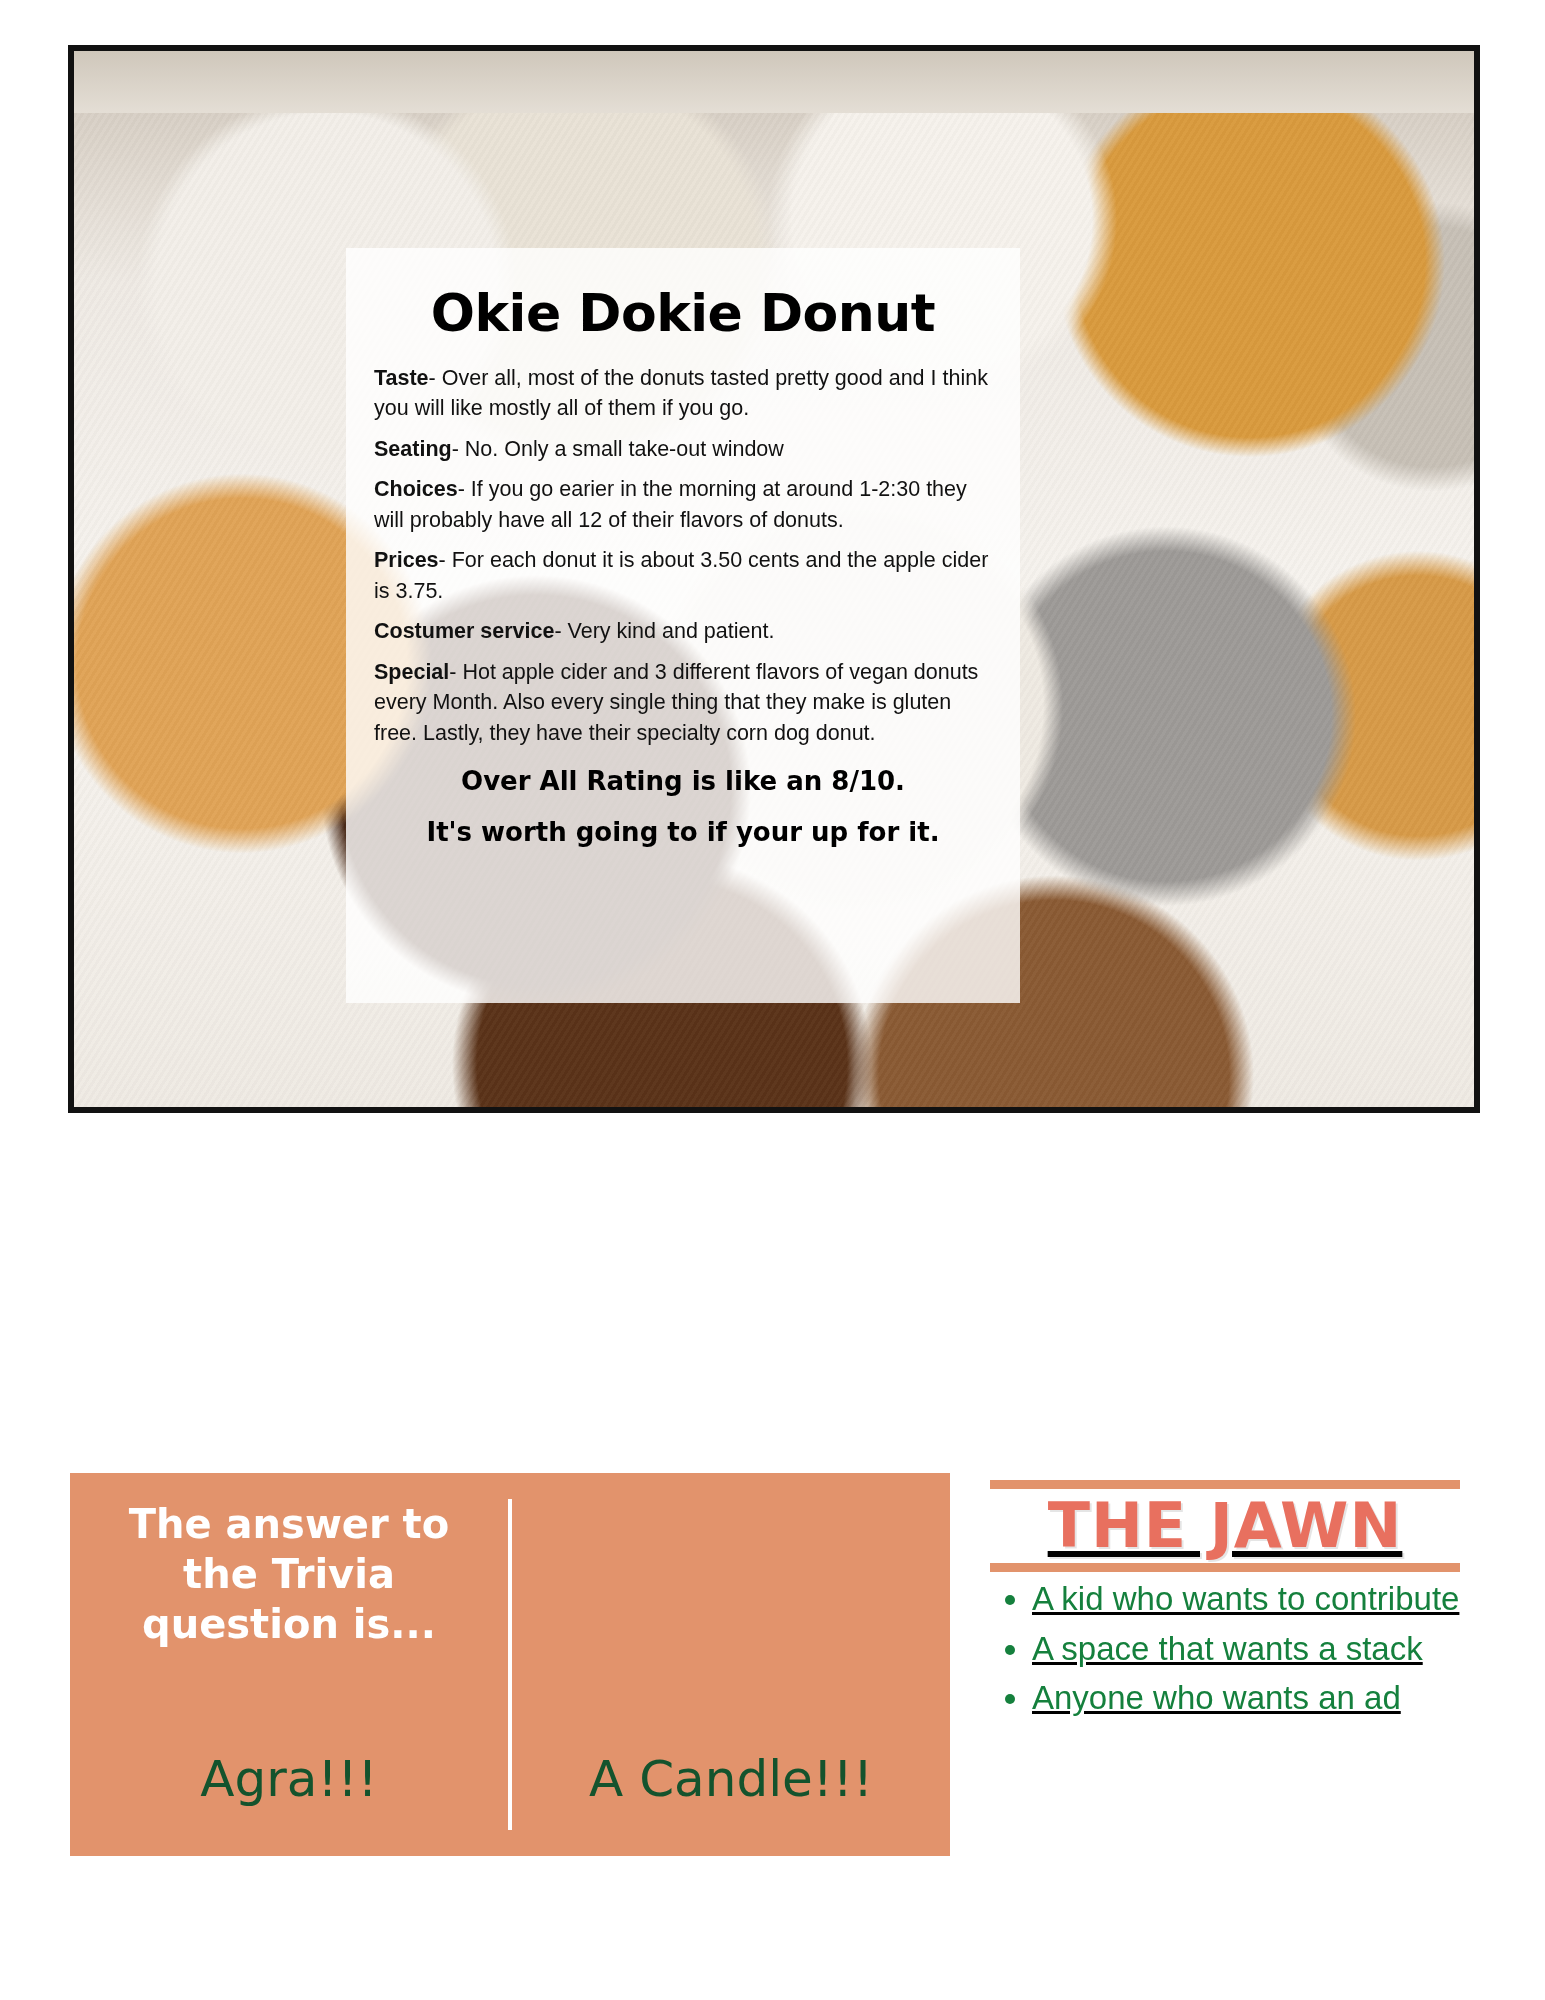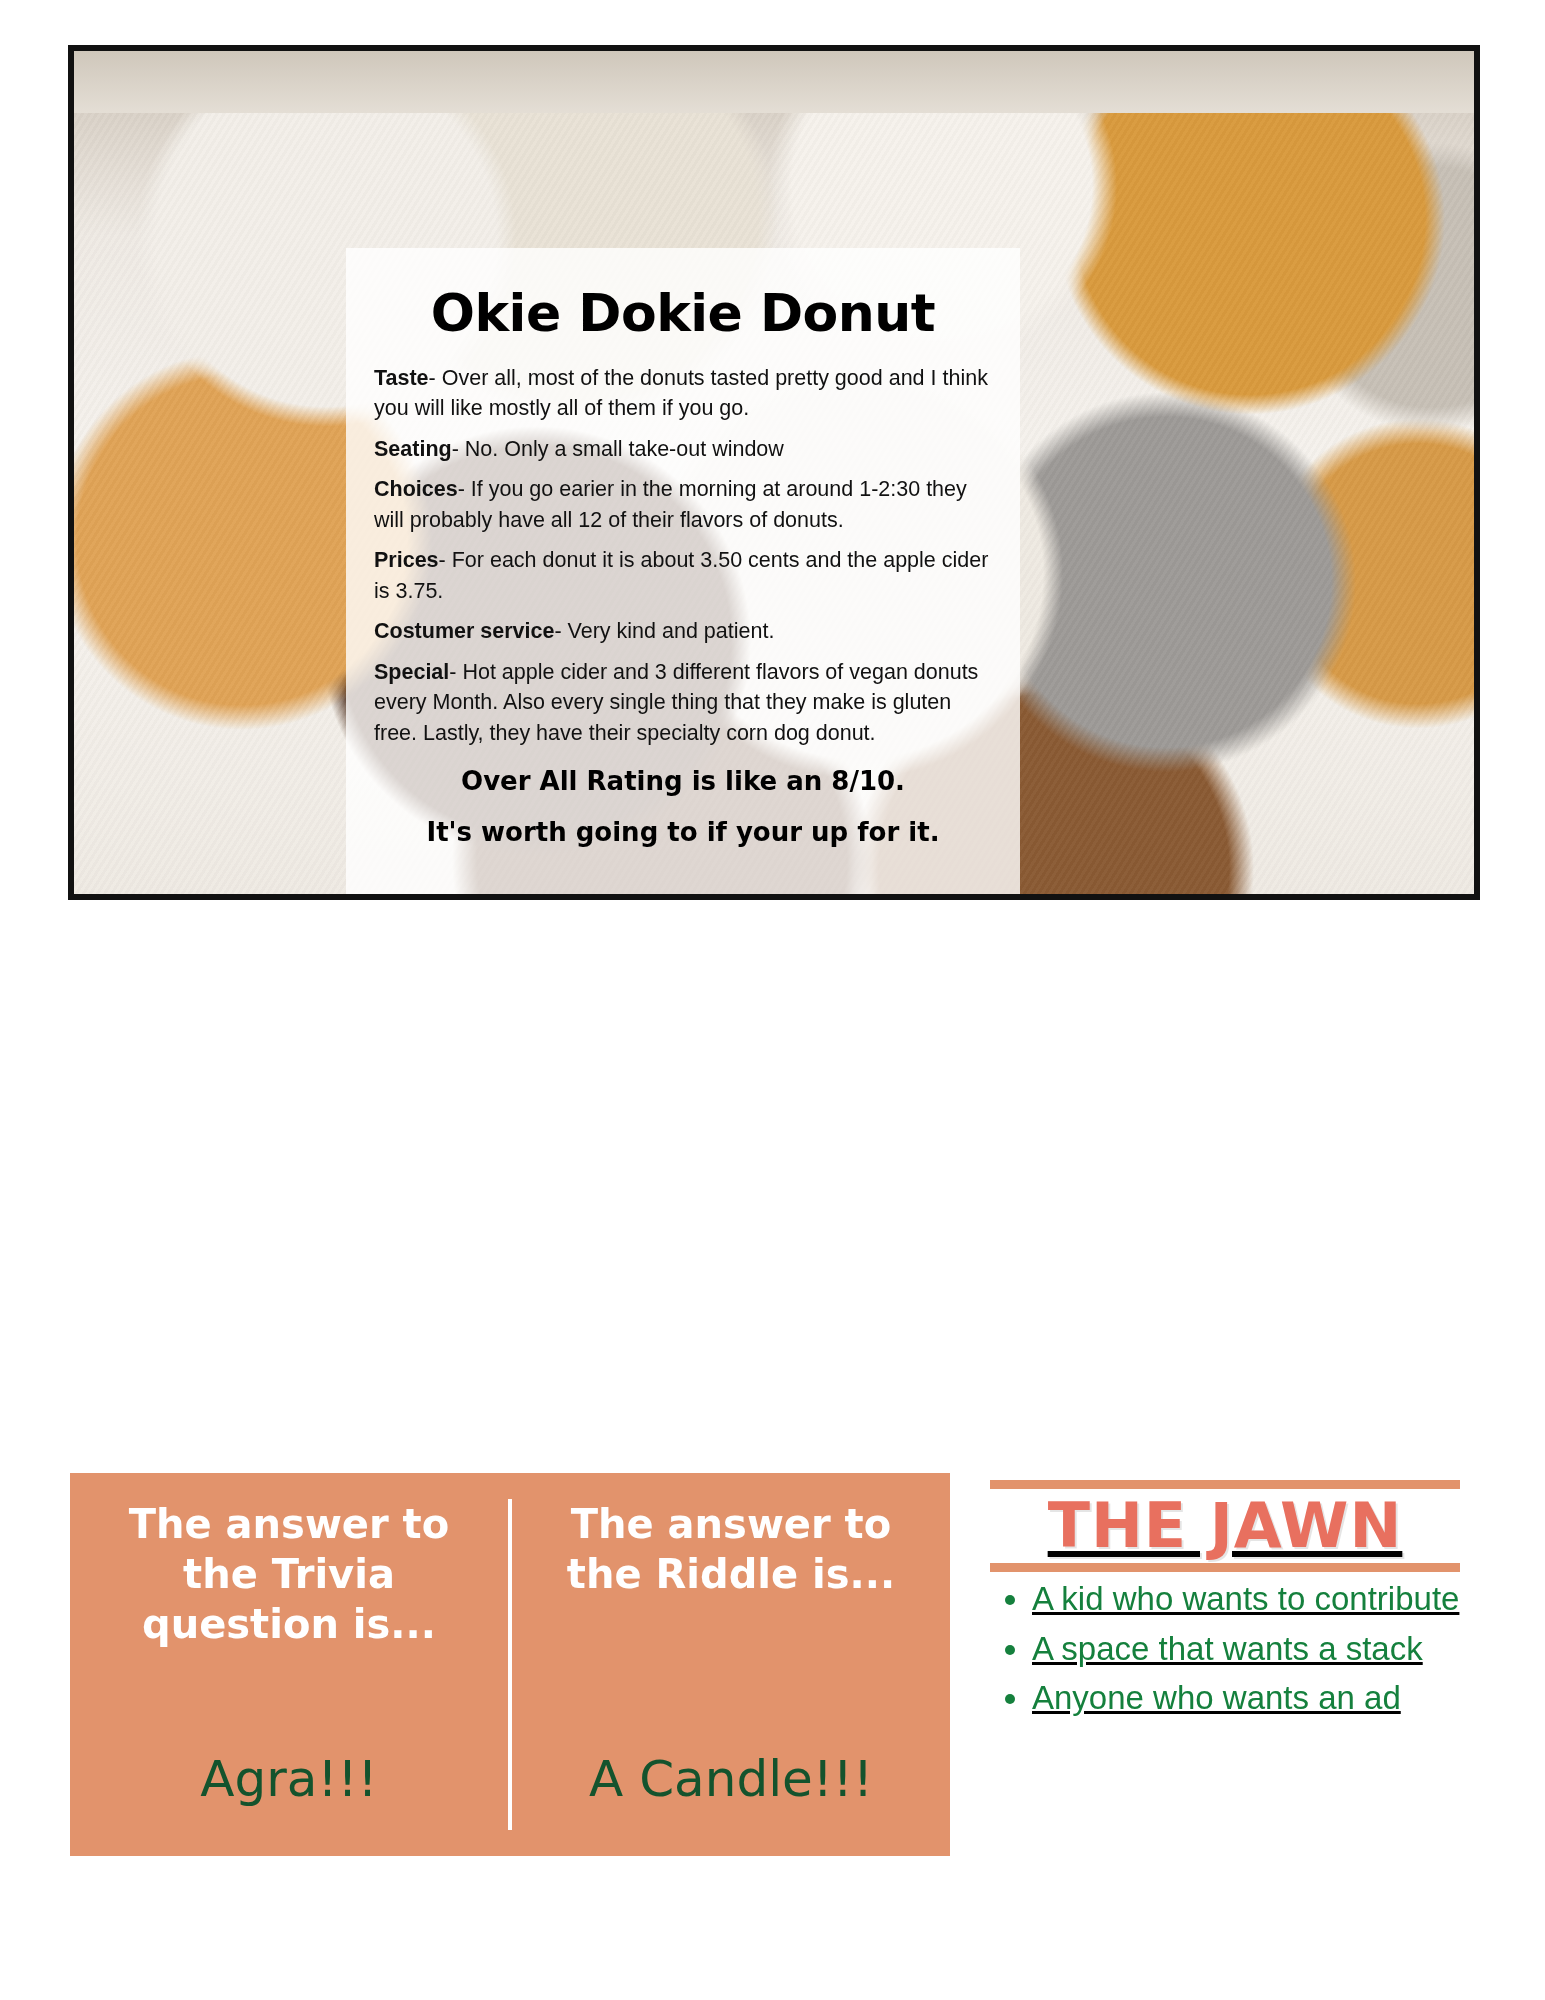--- a/index.html
+++ b/index.html
@@ -14,21 +14,21 @@
     font-family: "DejaVu Sans", sans-serif;
     overflow: hidden;
   }
 
   
   .photo-frame {
     position: absolute;
     left: 68px;
     top: 45px;
     width: 1412px;
-    height: 855px;
+    height: 1068px;
     border: 6px solid #111;
     box-sizing: border-box;
     overflow: hidden;
     background: #fde047;
   }
   .photo-canvas {
     position: absolute;
     inset: 0;
     background:
       radial-gradient(circle at 18% 22%, #f3efe9 0 170px, rgba(243,239,233,0) 190px),
@@ -219,21 +219,20 @@
   </div>
 </div>
 
 <div class="answers-box">
   <div class="answer-col">
     <div class="answer-q">The answer to the Trivia question is...</div>
     <div class="answer-a">Agra!!!</div>
   </div>
   <div class="answer-divider"></div>
   <div class="answer-col">
-    <div class="answer-q">The answer to the Riddle is...</div>
     <div class="answer-a">A Candle!!!</div>
   </div>
 </div>
 
 <div class="jawn-block">
   <div class="jawn-rule"></div>
   <div class="jawn-title">THE JAWN</div>
   <div class="jawn-rule"></div>
 
 

